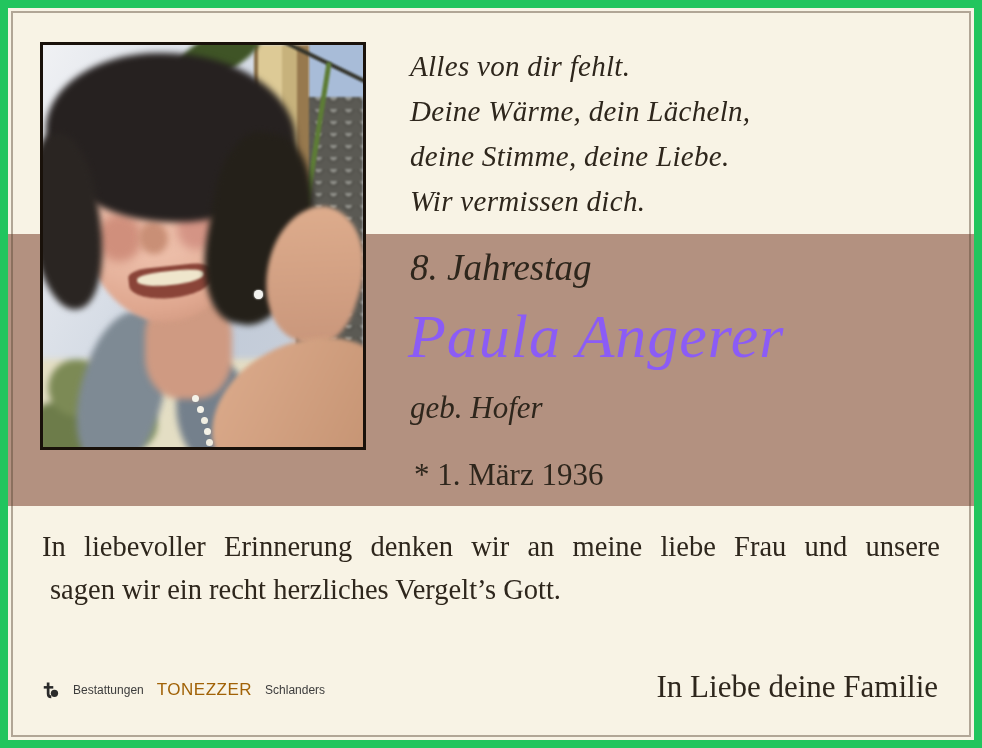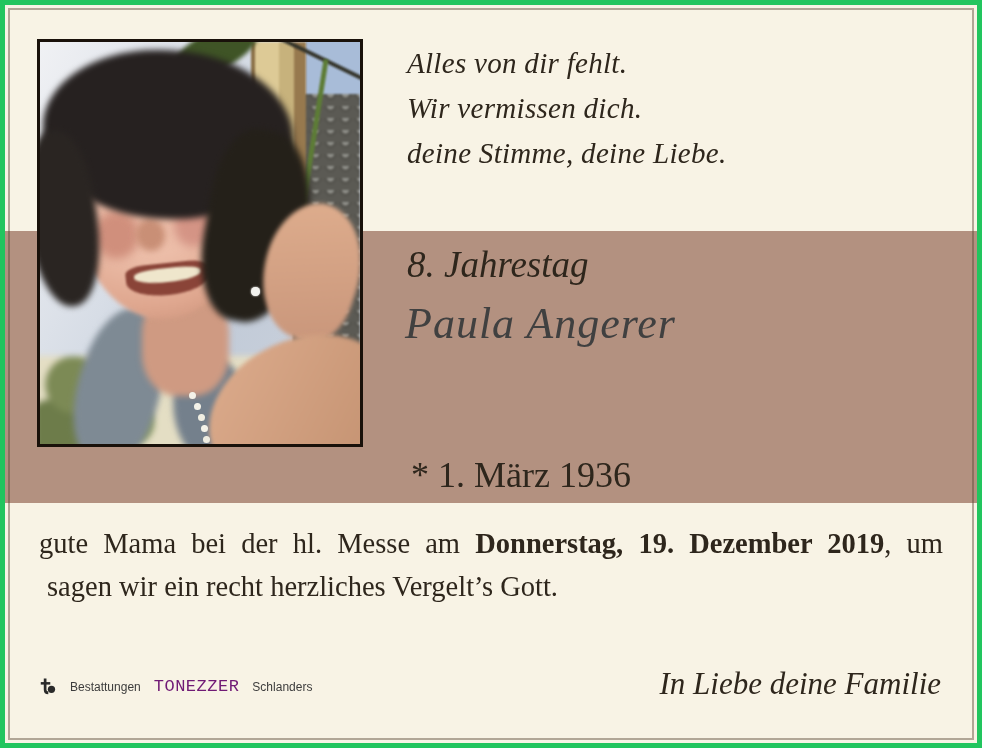--- a/index.html
+++ b/index.html
@@ -1,20 +1,20 @@
 <!DOCTYPE html>
 <html><head>
 <meta charset="utf-8">
 <style>
   html,body{margin:0;padding:0;background:#555;}
   .card{
     position:relative;
     width:982px;height:748px;
     box-sizing:border-box;
-    border:5px solid #22c55e;
+    border:8px solid #22c55e;
     background:#f8f3e5;
     font-family:"Liberation Serif","DejaVu Serif",serif;
     color:#2e261c;
     overflow:hidden;
   }
   .inner-frame{
     position:absolute;inset:3px;
     border:2px solid rgba(90,74,54,.45);
     z-index:9;pointer-events:none;
   }
@@ -71,33 +71,33 @@
   .ph-hair2{left:52%;top:22%;width:32%;height:48%;background:#242019;border-radius:40% 55% 55% 45%;transform:rotate(10deg);filter:blur(3px);}
   .ph-hair3{left:-4%;top:22%;width:22%;height:44%;background:#2a2522;border-radius:55% 45% 50% 50%;transform:rotate(-8deg);filter:blur(3px);}
   .ph-hand{left:70%;top:40%;width:30%;height:34%;background:linear-gradient(160deg,#dfae8e,#c8957a);border-radius:45% 55% 35% 55%;transform:rotate(18deg);filter:blur(2px);}
   .ph-arm{left:52%;top:74%;width:60%;height:36%;background:linear-gradient(150deg,#dcab8c,#c2906f);border-radius:45% 55% 20% 40%;transform:rotate(-33deg);filter:blur(2px);}
   .ph-earring{left:66%;top:61%;width:2.6%;height:2.2%;background:#f2f2ee;border-radius:50%;box-shadow:0 0 2px #fff;}
   .ph-pearls{left:46.5%;top:87%;width:2.2%;height:1.8%;background:#f4f2e8;border-radius:50%;
     box-shadow:5px 11px 0 #f4f2e8,9px 22px 0 #f0eee2,12px 33px 0 #f4f2e8,14px 44px 0 #efece0;}
   
   .poem{position:absolute;left:402px;top:36px;z-index:3;font-style:italic;font-size:29px;line-height:45px;letter-spacing:.3px;}
   .jahrestag{position:absolute;left:402px;top:238px;z-index:3;font-style:italic;font-size:37px;}
-  .name{position:absolute;left:400px;top:294px;z-index:3;font-style:italic;font-size:44px;line-height:1.12;letter-spacing:1px;color:#404040;}
+  .name{position:absolute;left:400px;top:294px;z-index:3;font-style:italic;font-size:62px;line-height:1.12;letter-spacing:1px;color:#8b5cf6;}
   .maiden{position:absolute;left:402px;top:382px;z-index:3;font-style:italic;font-size:31px;}
-  .dates{position:absolute;left:406px;top:449px;z-index:3;font-size:36px;display:flex;gap:64px;white-space:nowrap;align-items:center;}
+  .dates{position:absolute;left:406px;top:449px;z-index:3;font-size:31px;display:flex;gap:64px;white-space:nowrap;align-items:center;}
   .memorial{position:absolute;left:34px;right:34px;top:517px;z-index:3;font-size:28.5px;line-height:43px;}
   .mline{text-align:justify;text-align-last:justify;}
   .mline.last{text-align-last:left;margin-left:8px;}
   .memorial b, .memorial .bold{font-weight:bold;}
-  .closing{position:absolute;left:34px;right:36px;top:661px;z-index:4;font-style:italic;font-size:31px;text-align:right;}
+  .closing{position:absolute;left:34px;right:36px;top:661px;z-index:4;font-size:31px;text-align:right;}
   
   .logo{position:absolute;left:33px;top:672px;z-index:4;display:flex;align-items:center;gap:13px;
     font-family:"Liberation Sans","DejaVu Sans",sans-serif;color:#3c3c3c;}
   .logo .small{font-size:12px;}
-  .logo .big{font-size:17px;letter-spacing:.5px;color:#701a75;font-family:Liberation Mono, monospace;}
+  .logo .big{font-size:17px;letter-spacing:.5px;color:#a16207;}
   .logo svg{display:block;}
 </style>
 </head>
 <body>
 
 <div class="card">
   <div class="band"></div>
 
   <div class="photo">
     <div class="ph-sky"></div>
@@ -126,34 +126,36 @@
     <div class="ph-hair2"></div>
     <div class="ph-hair3"></div>
     <div class="ph-hand"></div>
     <div class="ph-arm"></div>
     <div class="ph-earring"></div>
     <div class="ph-pearls"></div>
   </div>
 
   <div class="poem">
     <div>Alles von dir fehlt.</div>
+    <div>Deine Wärme, dein Lächeln,</div>
+    <div>deine Stimme, deine Liebe.</div>
     <div>Wir vermissen dich.</div>
-    <div>deine Stimme, deine Liebe.</div>
   </div>
 
   <div class="jahrestag">8. Jahrestag</div>
   <div class="name">Paula Angerer</div>
+  <div class="maiden">geb. Hofer</div>
 
   <div class="dates">
     <span>* 1. März 1936</span>
   </div>
 
   <div class="memorial">
     <div class="mline">
-      <span>gute Mama bei der hl. Messe am </span><span class="bold">Donnerstag, 19. Dezember 2019</span><span>, um</span>
+      <span>In liebevoller Erinnerung denken wir an meine liebe Frau und unsere</span>
     </div>
     <div class="mline last">
       <span>sagen wir ein recht herzliches Vergelt’s Gott.</span>
     </div>
   </div>
 
   <div class="closing">In Liebe deine Familie</div>
 
   <div class="logo">
     <span>

